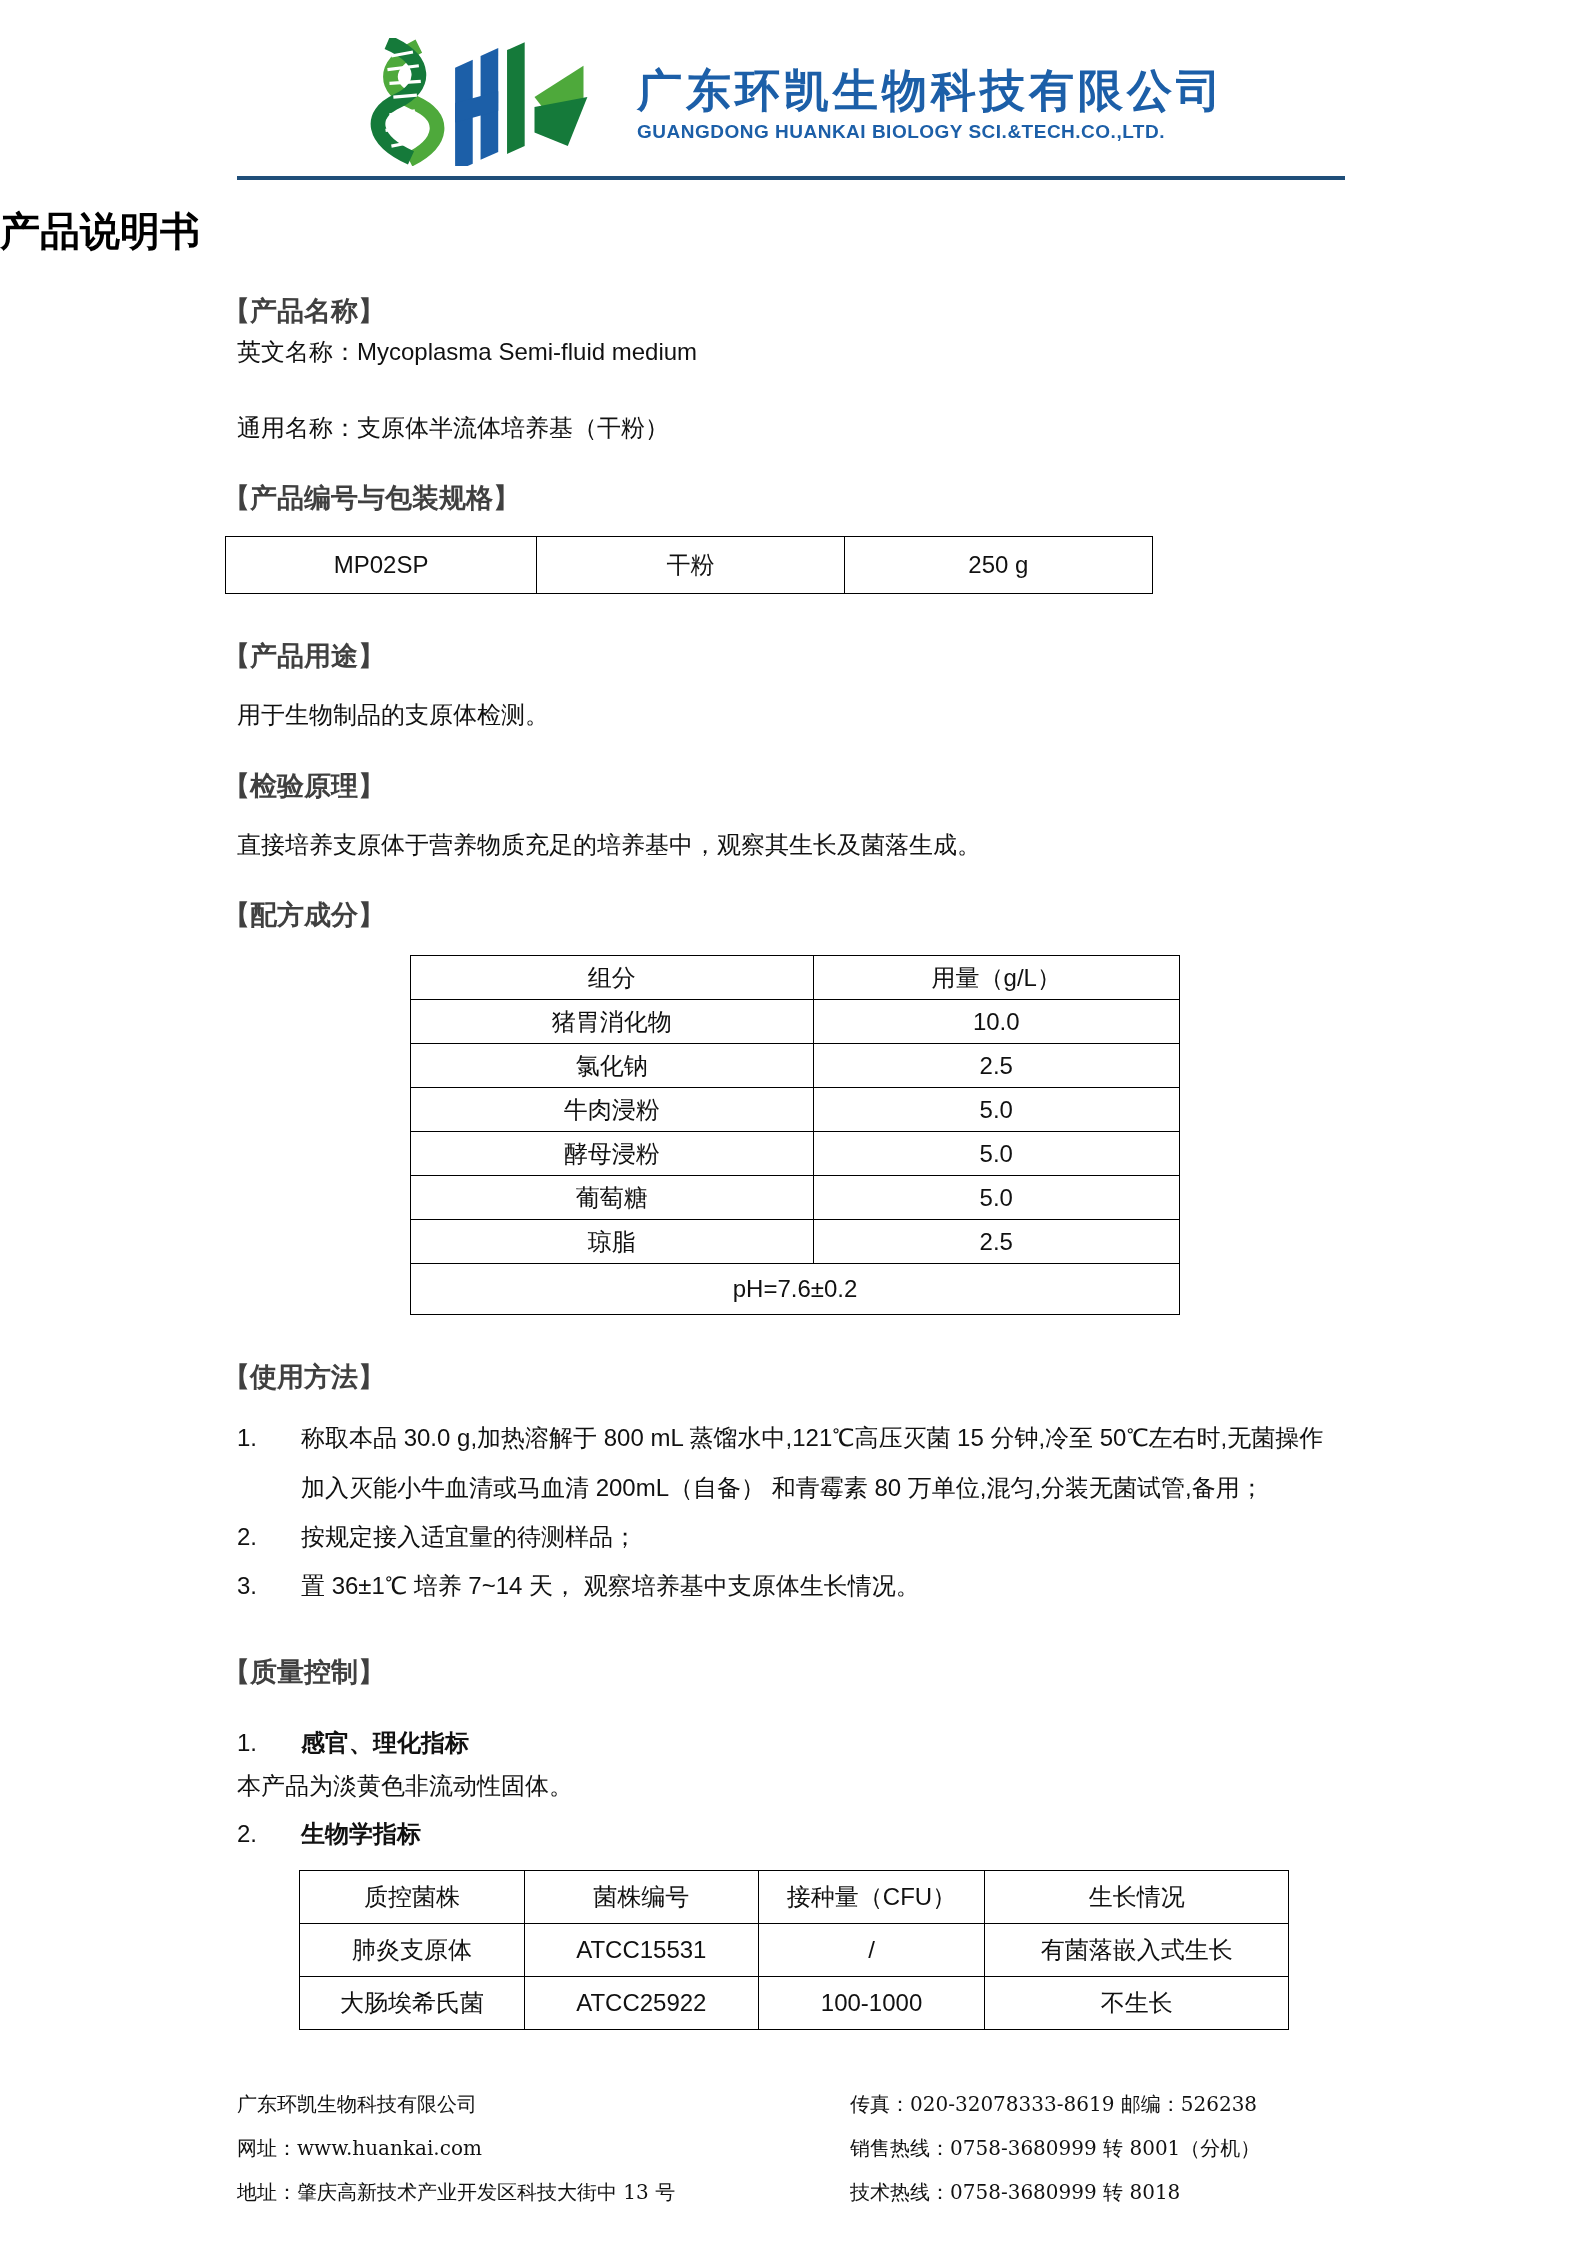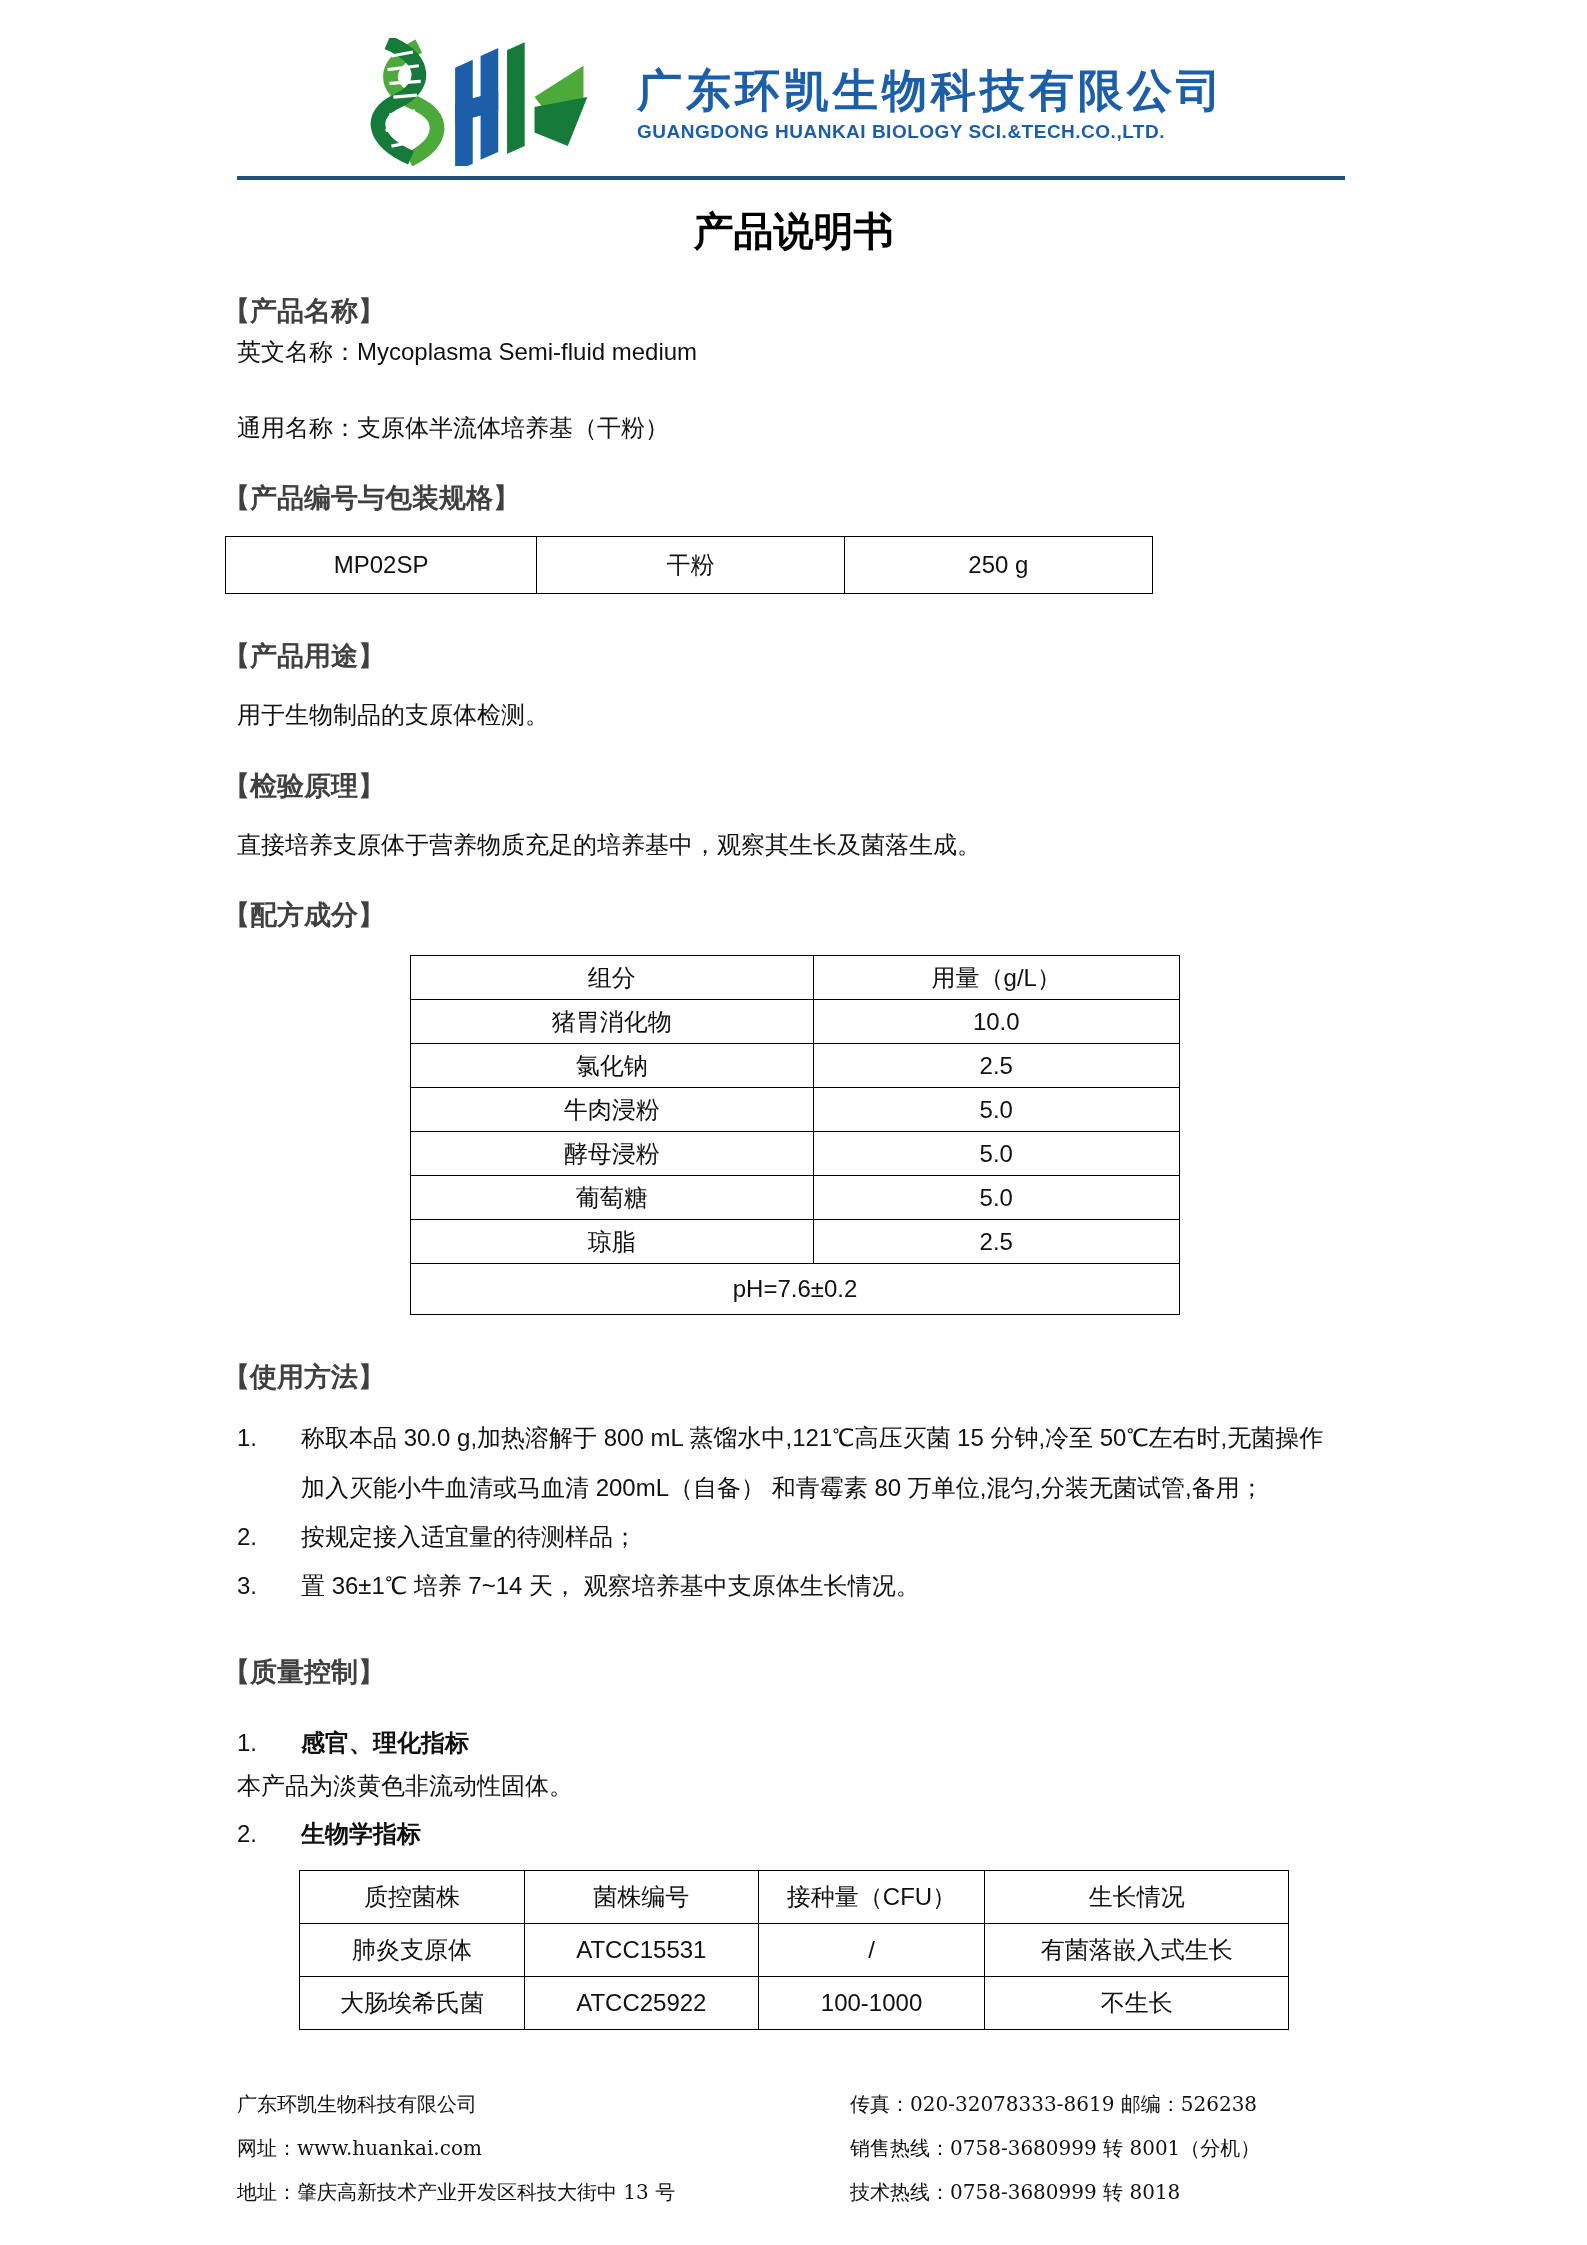--- a/index.html
+++ b/index.html
@@ -9,21 +9,21 @@
   .content{padding:0 242px 0 237px;}
 
   
   .header{display:flex;justify-content:center;align-items:center;gap:30px;padding-top:38px;height:132px;}
   .logo{flex:0 0 auto;}
   .names{display:flex;flex-direction:column;align-items:flex-start;}
   .cn-name{font-size:45px;font-weight:700;color:#1c5fa8;letter-spacing:4px;line-height:1.15;}
   .en-name{font-size:19px;font-weight:700;color:#1c5fa8;letter-spacing:0.5px;margin-top:4px;}
   .rule{height:4px;background:#1f4e79;margin:6px 242px 0 237px;}
 
-  h1.title{font-size:40px;font-weight:700;text-align:center;margin:24px 0 34px 0;color:#000;}
+  h1.title{font-size:40px;font-weight:700;margin:24px 0 34px 0;color:#000;}
 
   .sec-heading{font-size:27px;font-weight:700;color:#404040;margin:12px 0 0 -14px;}
   .body-text{font-size:24px;line-height:1.9;margin:0;}
 
   
   table{border-collapse:collapse;font-size:24px;color:#111;}
   td,th{border:1.5px solid #000;text-align:center;font-weight:400;padding:0 6px;}
 
   .t-code{width:928px;margin:20px 0 0 -12px;}
   .t-code td{height:56px;width:309px;}

